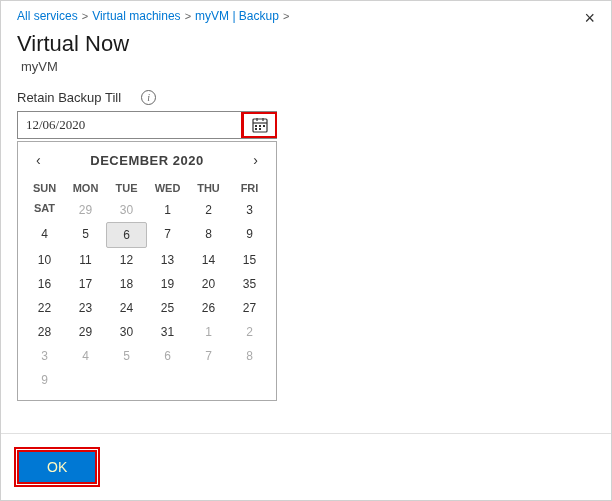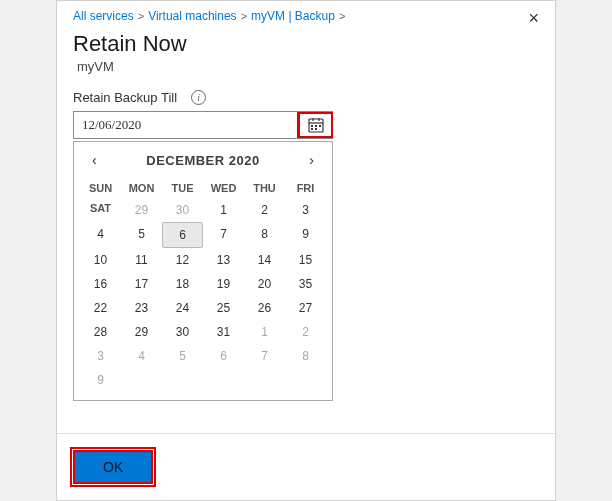--- a/index.html
+++ b/index.html
@@ -6,21 +6,21 @@
     body {
       background: #f0f0f0;
       display: flex;
       justify-content: center;
       align-items: center;
       min-height: 100vh;
       font-family: 'Segoe UI', Arial, sans-serif;
     }
     .panel {
       background: #fff;
-      width: 500px;
+      width: 612px;
       min-height: 501px;
       border: 1px solid #d0d0d0;
       position: relative;
       padding: 0;
     }
     .breadcrumb {
       display: flex;
       align-items: center;
       padding: 8px 16px 4px 16px;
       font-size: 12px;
@@ -59,21 +59,21 @@
     }
     .content {
       padding: 0 16px 16px 16px;
     }
     .field-label {
       font-size: 13px;
       color: #333;
       margin-bottom: 6px;
       display: flex;
       align-items: center;
-      gap: 14px;
+      gap: 20px;
     }
     .info-icon {
       display: inline-flex;
       align-items: center;
       justify-content: center;
       width: 15px;
       height: 15px;
       border-radius: 50%;
       border: 1px solid #666;
       font-size: 10px;
@@ -166,21 +166,21 @@
       position: absolute;
       bottom: 0;
       left: 0;
       right: 0;
       padding: 16px;
       background: #fff;
       border-top: 1px solid #e0e0e0;
     }
     .ok-btn {
       background: #0078d4;
-      color: #0f172a;
+      color: #fef9c3;
       border: 2px solid #d00;
       outline: 2px solid #d00;
       outline-offset: 1px;
       padding: 7px 28px;
       font-size: 14px;
       cursor: pointer;
       font-family: inherit;
     }
     
     .cal-svg { width: 16px; height: 16px; }
@@ -194,21 +194,21 @@
     <span class="crumb">All services</span>
     <span class="sep">&gt;</span>
     <span class="crumb">Virtual machines</span>
     <span class="sep">&gt;</span>
     <span class="crumb">myVM | Backup</span>
     <span class="sep">&gt;</span>
   </div>
 
   <button class="close-btn">×</button>
 
-  <h1 class="panel-title">Retain Now</h1>
+  <h1 class="panel-title">Virtual Now</h1>
   <p class="panel-subtitle">myVM</p>
 
   <div class="content">
 
     <div class="field-label">
       <span>Retain Backup Till</span>
       <span class="info-icon">i</span>
     </div>
 
     <div class="date-input-wrapper">

